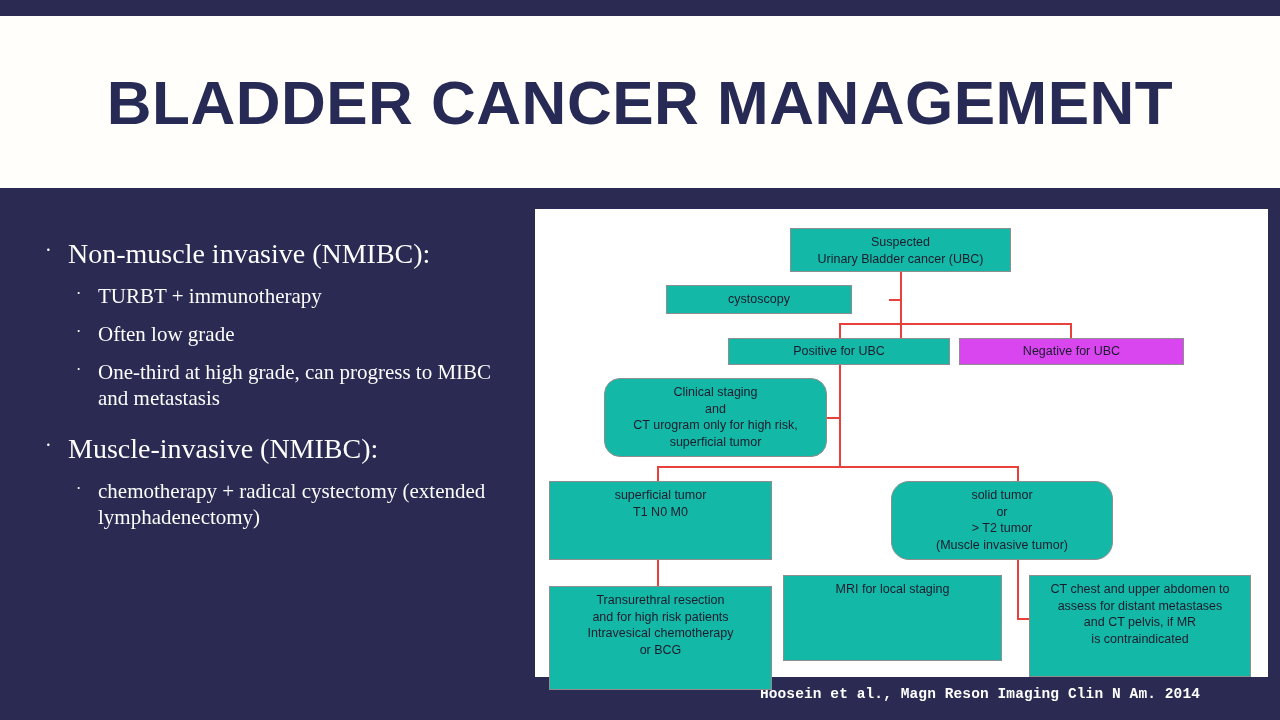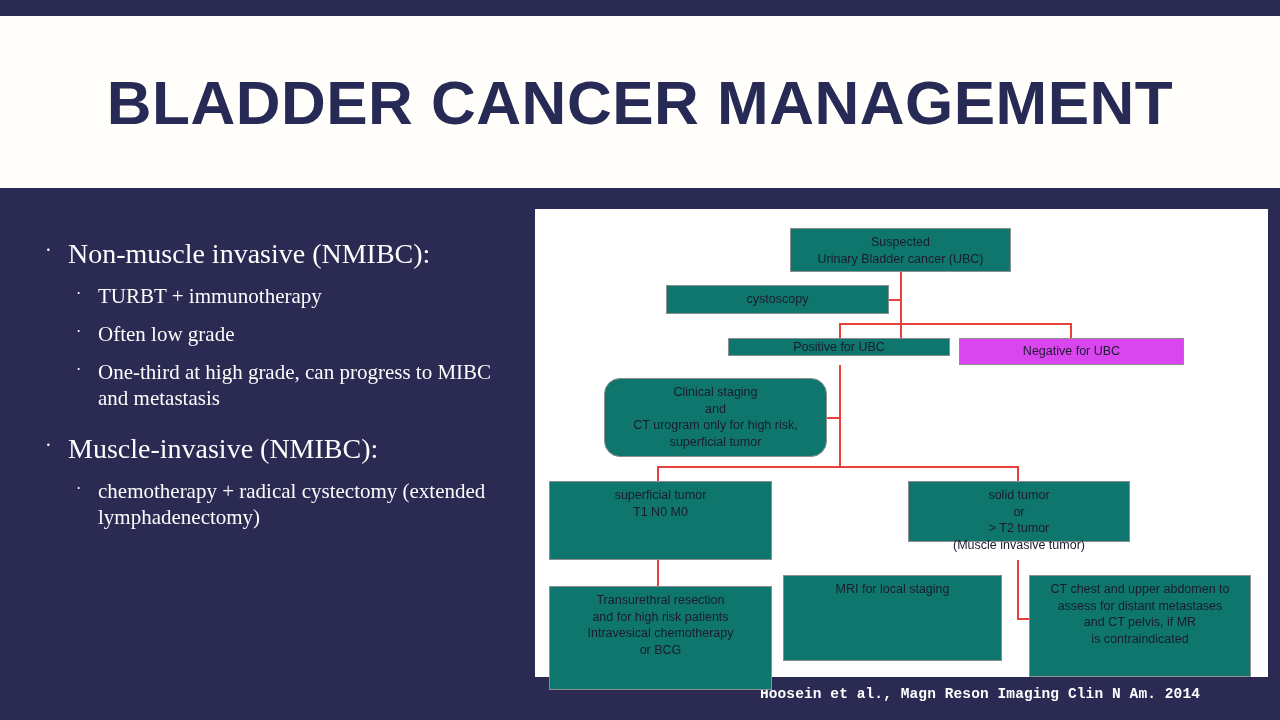--- a/index.html
+++ b/index.html
@@ -89,21 +89,21 @@
     position: absolute;
     left: 535px;
     top: 209px;
     width: 733px;
     height: 468px;
     background: #ffffff;
   }
   .fnode {
     position: absolute;
     box-sizing: border-box;
-    background: #0f766e;
+    background: #14b8a6;
     border: 1px solid #8e8e8e;
     color: #1b1b2e;
     font-family: "Liberation Sans", sans-serif;
     font-size: 12.5px;
     line-height: 16.5px;
     text-align: center;
     display: flex;
     align-items: flex-start;
     justify-content: center;
     padding-top: 5px;
@@ -179,30 +179,30 @@
     <div class="fline" style="left: 292px; top: 208px; width: 13px; height: 2px;"></div>
     <div class="fline" style="left: 122px; top: 257px; width: 361px; height: 2px;"></div>
     <div class="fline" style="left: 122px; top: 257px; width: 2px; height: 15px;"></div>
     <div class="fline" style="left: 482px; top: 257px; width: 2px; height: 15px;"></div>
     <div class="fline" style="left: 122px; top: 351px; width: 2px; height: 26px;"></div>
     <div class="fline" style="left: 482px; top: 351px; width: 2px; height: 60px;"></div>
     <div class="fline" style="left: 482px; top: 409px; width: 13px; height: 2px;"></div>
 
     <div class="fnode" style="left: 255px; top: 19px; width: 221px; height: 44px;">Suspected
 Urinary Bladder cancer (UBC)</div>
-    <div class="fnode centered" style="left: 131px; top: 76px; width: 223px; height: 29px;">cystoscopy</div>
-    <div class="fnode centered" style="left: 193px; top: 129px; width: 222px; height: 18px;">Positive for UBC</div>
+    <div class="fnode centered" style="left: 131px; top: 76px; width: 186px; height: 29px;">cystoscopy</div>
+    <div class="fnode centered" style="left: 193px; top: 129px; width: 222px; height: 27px;">Positive for UBC</div>
     <div class="fnode centered darker" style="left: 424px; top: 129px; width: 225px; height: 27px;">Negative for UBC</div>
     <div class="fnode" style="left: 69px; top: 169px; width: 223px; height: 79px; border-radius: 16px;">Clinical staging
 and
 CT urogram only for high risk,
 superficial tumor</div>
     <div class="fnode" style="left: 14px; top: 272px; width: 223px; height: 79px;">superficial tumor
 T1 N0 M0</div>
-    <div class="fnode" style="left: 373px; top: 272px; width: 222px; height: 61px;">solid tumor
+    <div class="fnode" style="left: 356px; top: 272px; width: 222px; height: 79px; border-radius: 18px;">solid tumor
 or
 &gt; T2 tumor
 (Muscle invasive tumor)</div>
     <div class="fnode" style="left: 14px; top: 377px; width: 223px; height: 104px;">Transurethral resection
 and for high risk patients
 Intravesical chemotherapy
 or BCG</div>
     <div class="fnode" style="left: 248px; top: 366px; width: 219px; height: 86px;">MRI for local staging</div>
     <div class="fnode" style="left: 494px; top: 366px; width: 222px; height: 102px;">CT chest and upper abdomen to
 assess for distant metastases

